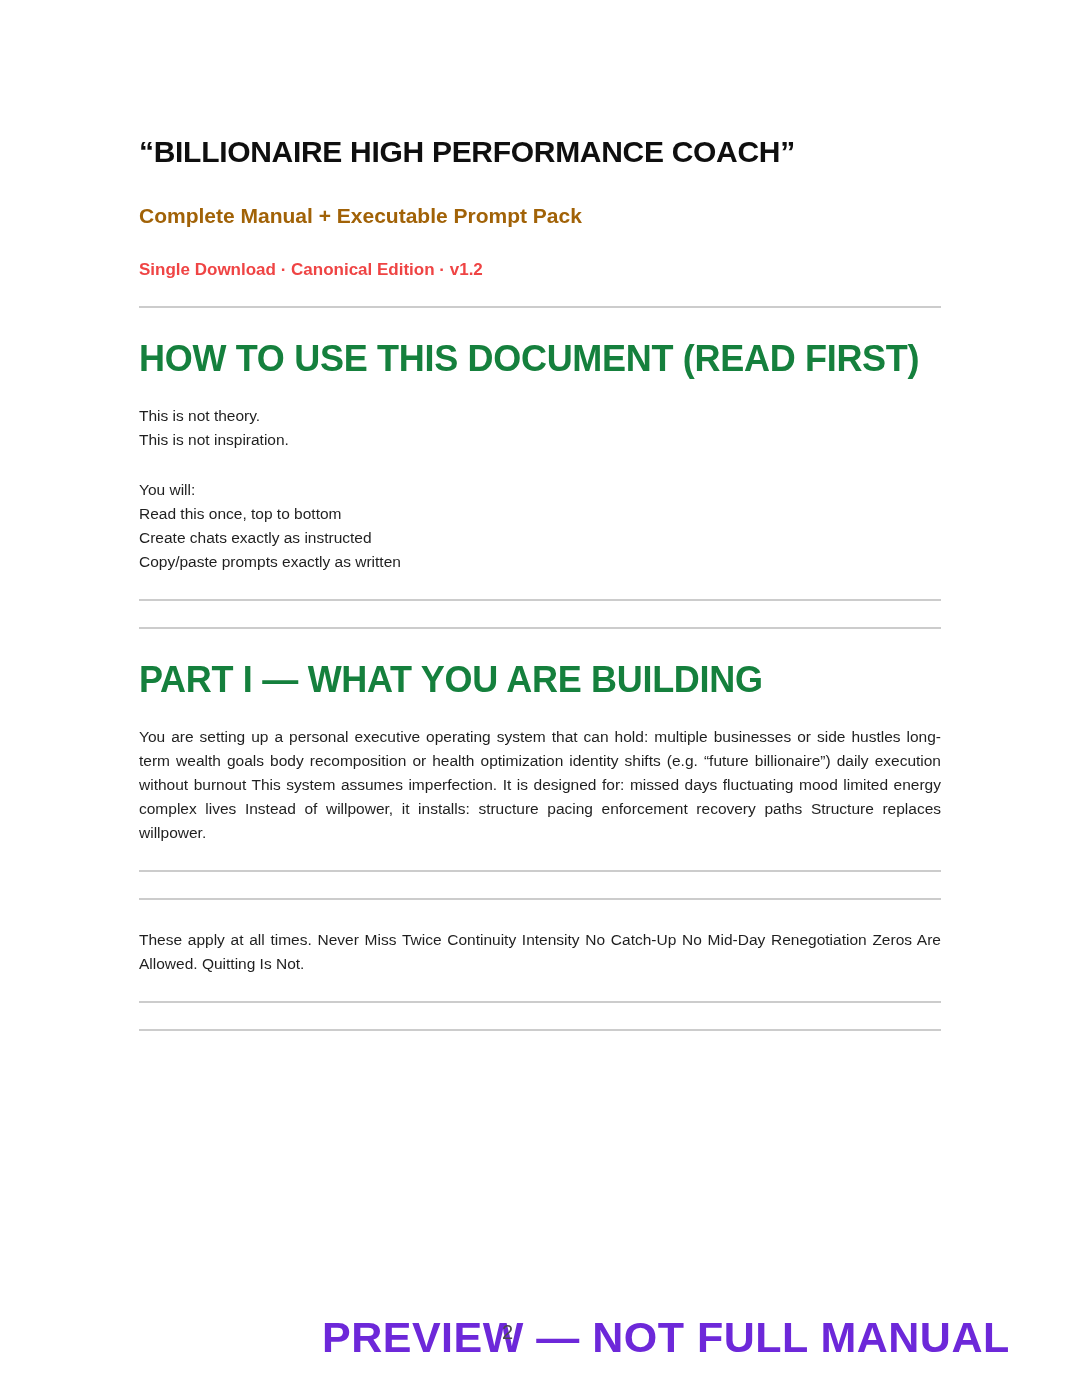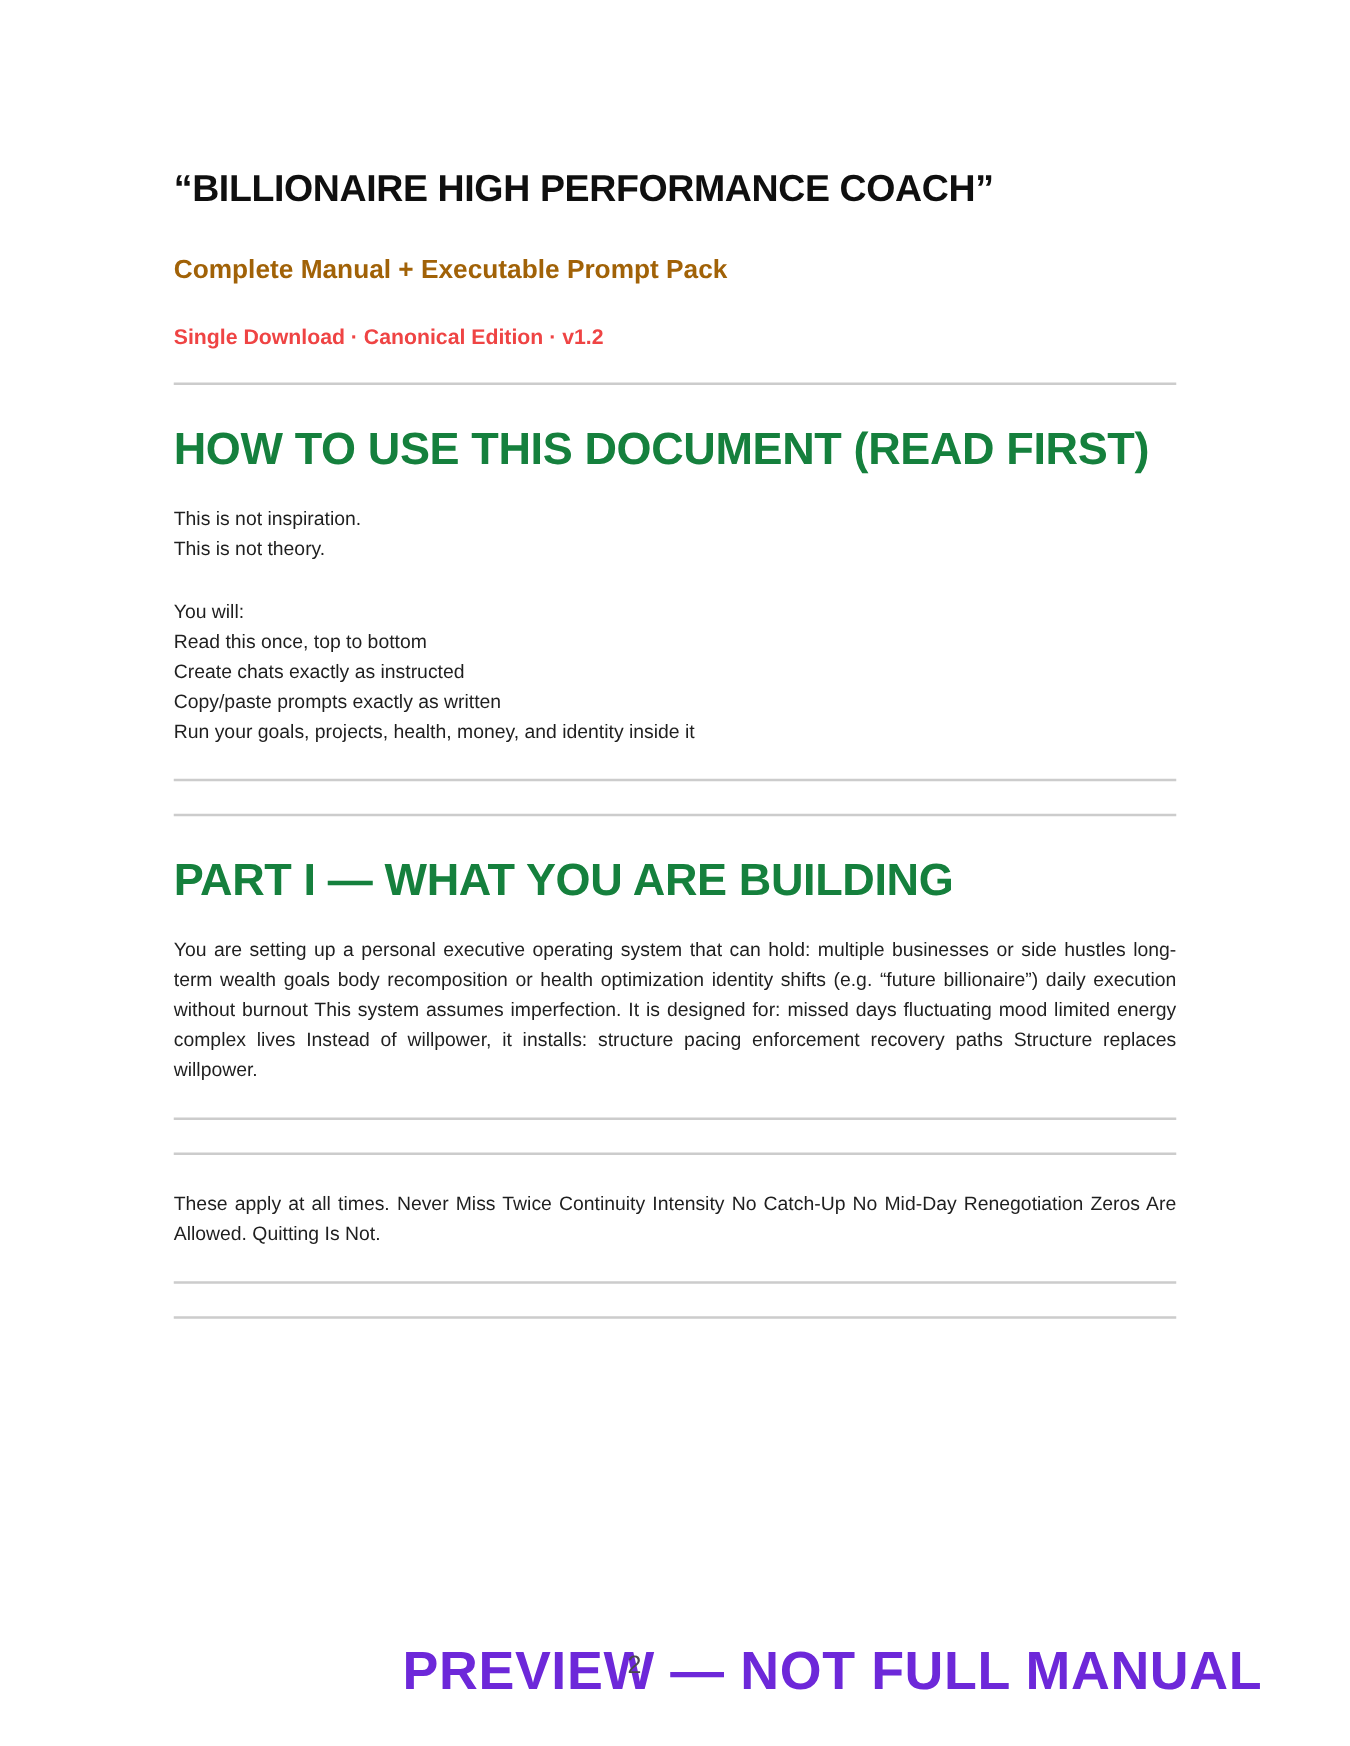--- a/index.html
+++ b/index.html
@@ -103,30 +103,29 @@
 
     <h1 class="doc-title">“BILLIONAIRE HIGH PERFORMANCE COACH”</h1>
     <h2 class="doc-subtitle">Complete Manual + Executable Prompt Pack</h2>
     <h3 class="doc-meta">Single Download · Canonical Edition · v1.2</h3>
 
     <hr class="rule">
 
     <h2 class="section-heading">HOW TO USE THIS DOCUMENT (READ FIRST)</h2>
 
     <div class="para">
+      <div>This is not theory.</div>
       <div>This is not inspiration.</div>
-      <div>This is not theory.</div>
     </div>
 
     <div class="para tight">
       <div>You will:</div>
       <div>Read this once, top to bottom</div>
       <div>Create chats exactly as instructed</div>
       <div>Copy/paste prompts exactly as written</div>
-      <div>Run your goals, projects, health, money, and identity inside it</div>
     </div>
 
     <hr class="rule">
     <hr class="rule pair-second">
 
     <h2 class="section-heading">PART I — WHAT YOU ARE BUILDING</h2>
     <p class="para justify">You are setting up a personal executive operating system that can hold: multiple businesses or side hustles long-term wealth goals body recomposition or health optimization identity shifts (e.g. “future billionaire”) daily execution without burnout This system assumes imperfection. It is designed for: missed days fluctuating mood limited energy complex lives Instead of willpower, it installs: structure pacing enforcement recovery paths Structure replaces willpower.</p>
 
     <hr class="rule">
     <hr class="rule pair-second">

